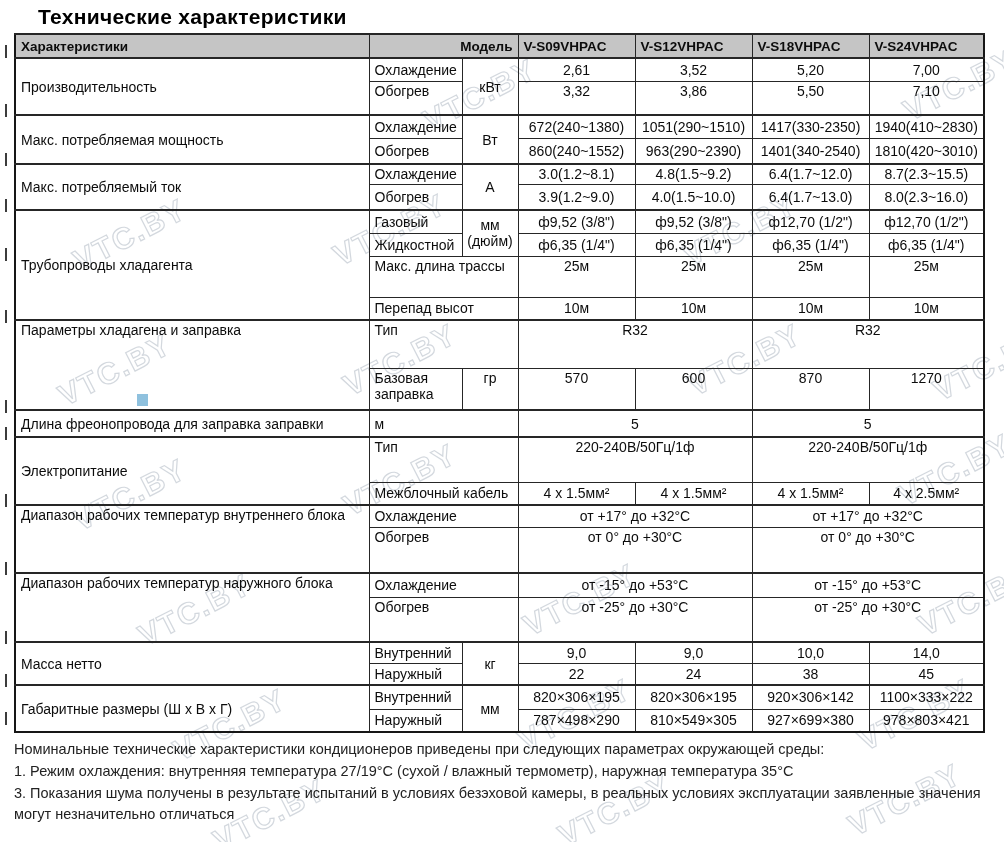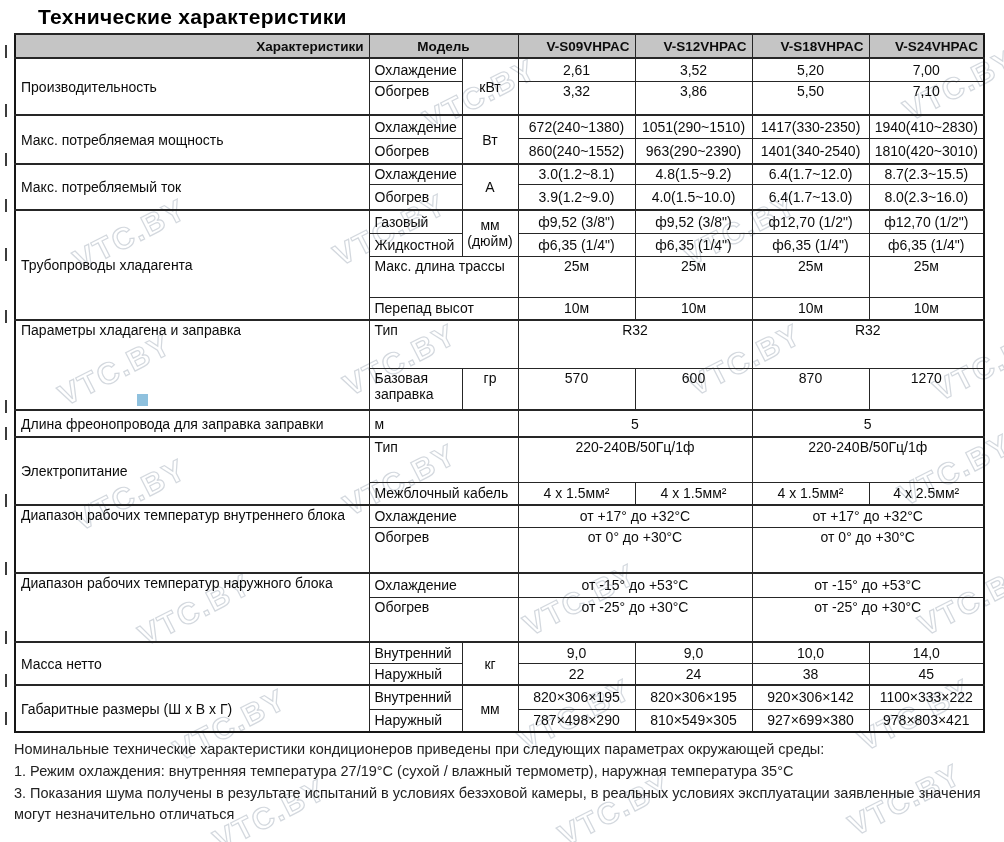--- a/index.html
+++ b/index.html
@@ -13,22 +13,22 @@
       color:rgba(255,255,255,.04);-webkit-text-stroke:1.2px rgba(168,178,189,.5);
       transform:translate(-50%,-50%) rotate(-27deg);white-space:nowrap;}
   .tick{position:absolute;left:5px;width:2px;height:13px;background:#3c3c3c;}
   
   table.spec{position:absolute;left:14px;top:33px;width:971px;z-index:1;
              border-collapse:collapse;table-layout:fixed;font-size:14px;
              border:2px solid #161616;}
   .spec th,.spec td{border:1px solid #262626;padding:1px 4px;color:#0c0c0c;
                     background:transparent;overflow:hidden;}
   tr.hd th{background:#c5c5c5;font-weight:700;font-size:13.5px;height:20px;padding:1px 5px;}
-  th.ctr{text-align:right;}
-  th.lft{text-align:center;}
+  th.ctr{text-align:left;}
+  th.lft{text-align:right;}
   td.lab{text-align:left;padding-left:5px;}
   td.sub{text-align:left;padding-left:5px;margin-left:8px;}
   td.unit{text-align:center;margin-top:12px;}
   td.val{text-align:center;}
   .vt{vertical-align:top;padding-top:3px;}
   .dv{border-left-width:2px;}
   tr.sb td,tr.sb th{border-top-width:2px;}
   
   .notes{position:absolute;left:14px;top:739px;width:978px;z-index:1;
          font-size:14.5px;line-height:21.8px;color:#222;}

